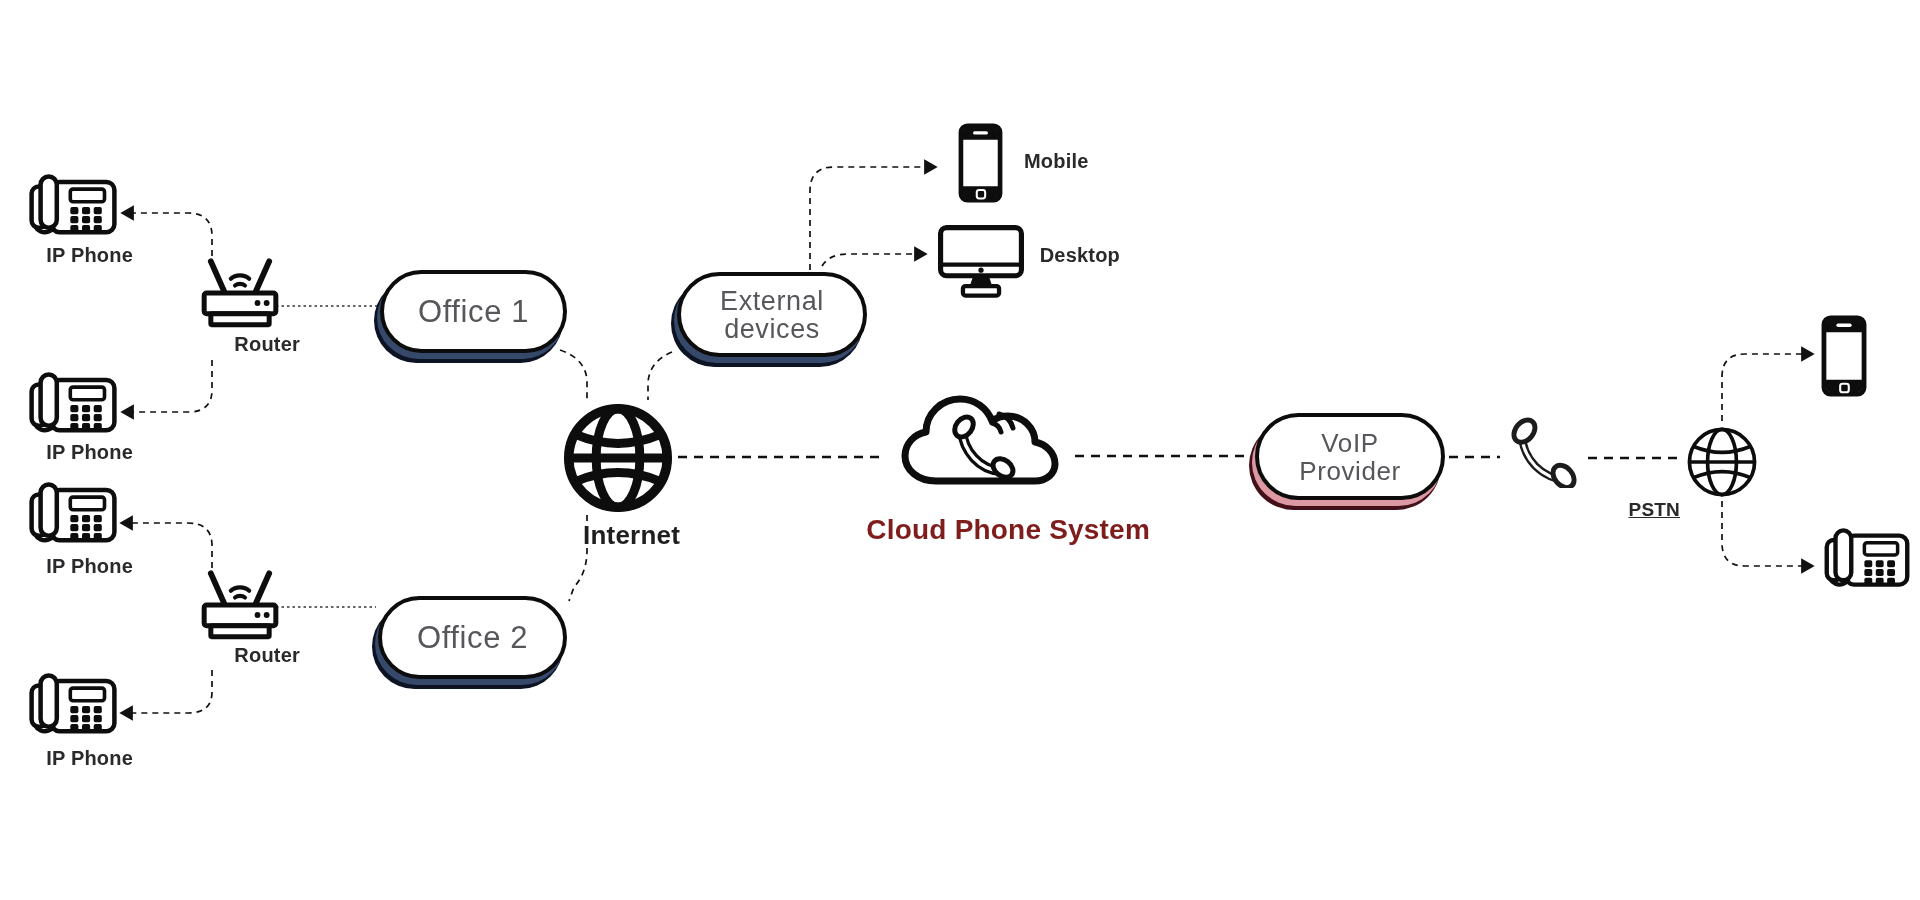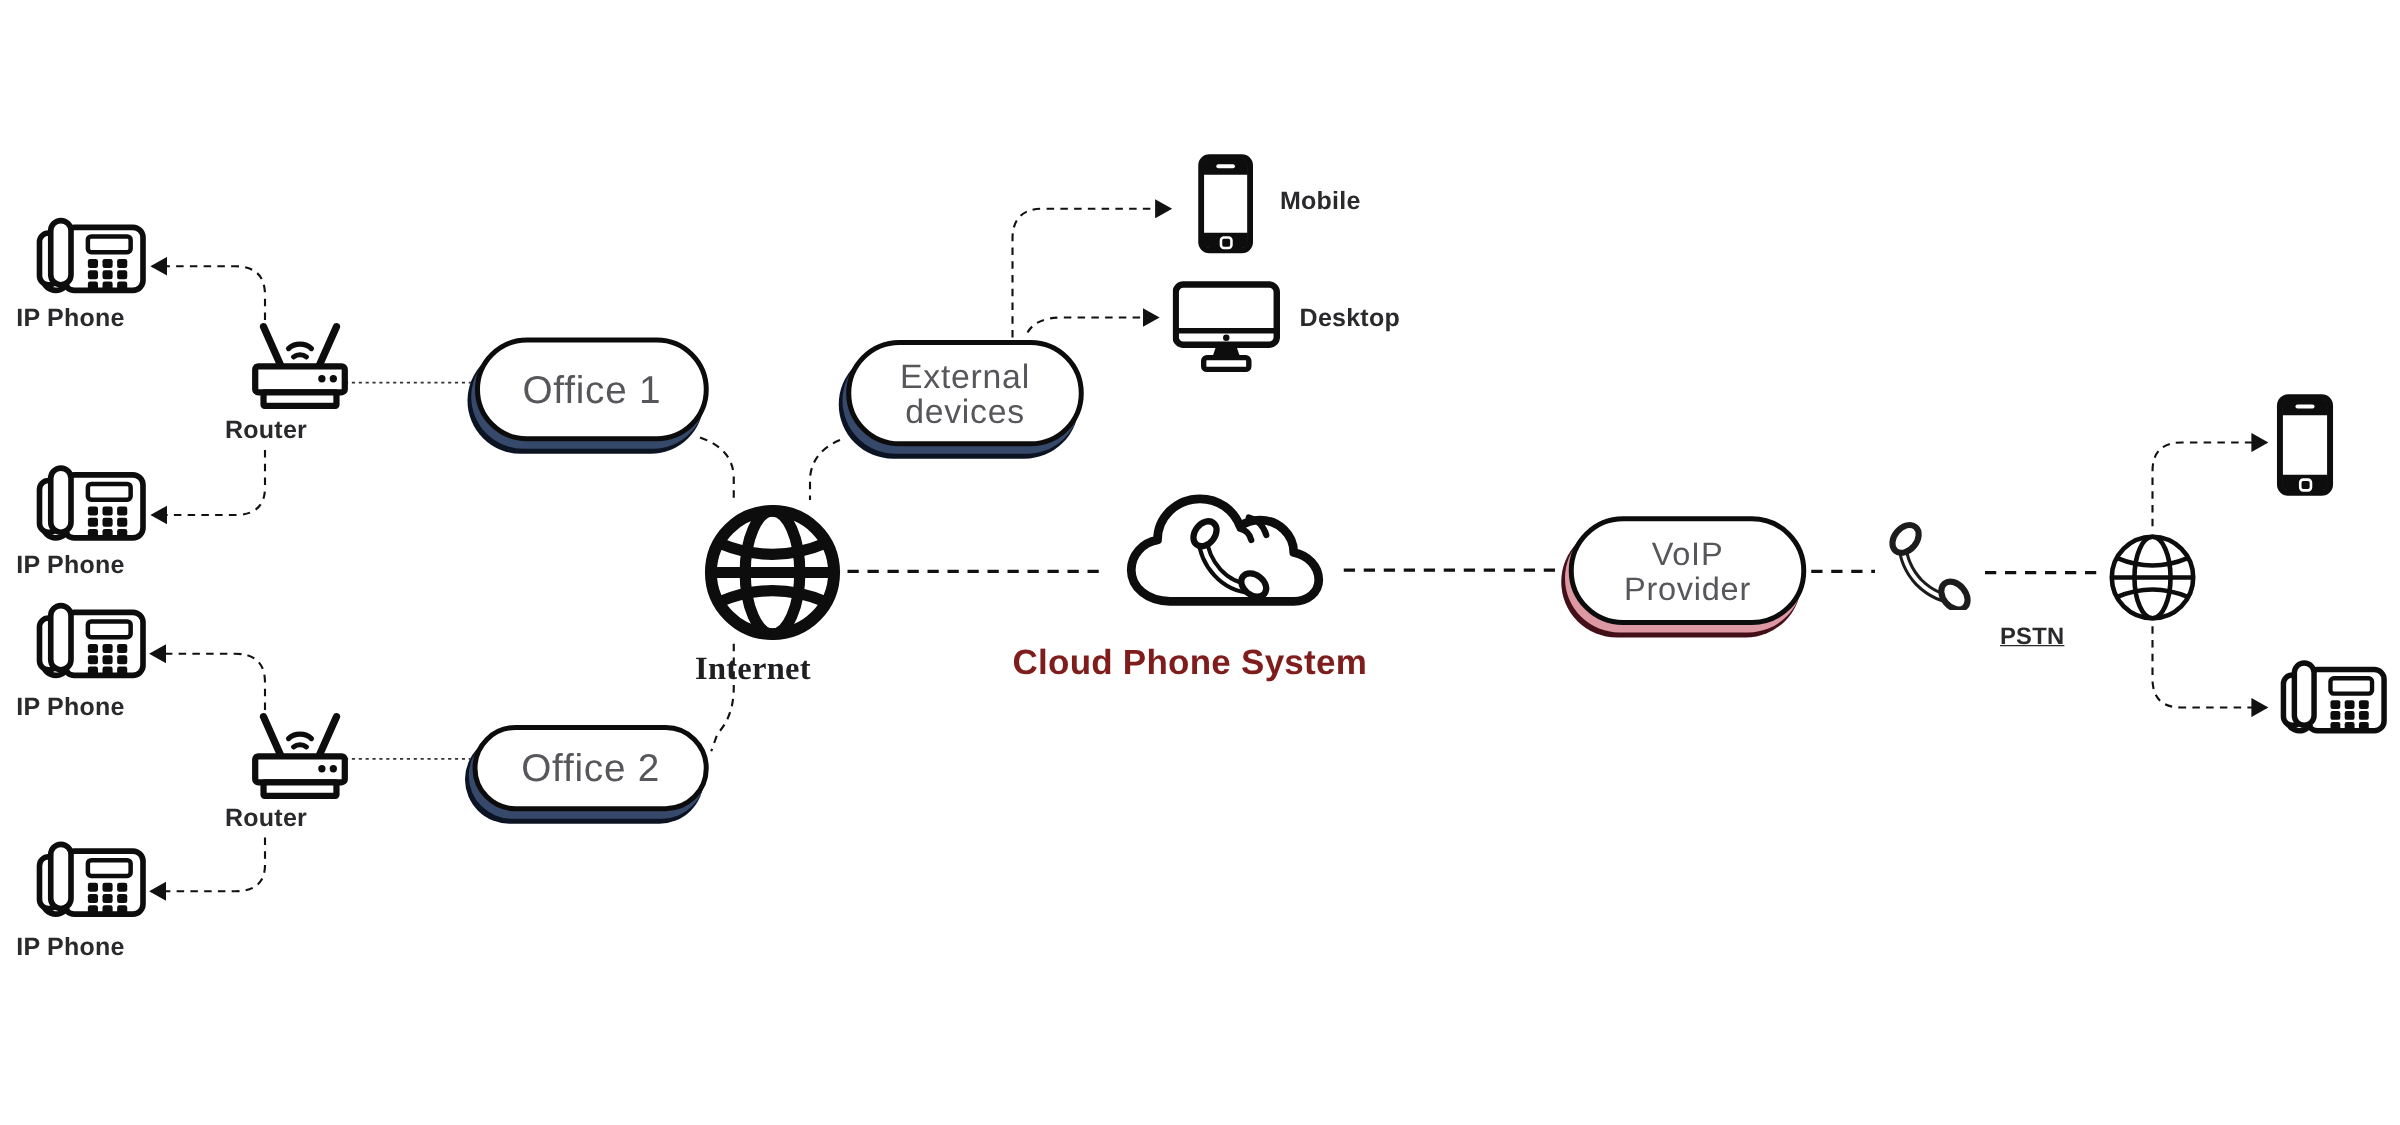--- a/index.html
+++ b/index.html
@@ -5,25 +5,25 @@
 <style>
   :root{
     --line:#111111; --icon:#0d0d0d; --label-text:#2a2a2c; --pill-text:#57575b;
     --pill-border:#0c0c0c; --office-shadow:#36496a; --office-shadow-outline:#0c1322;
     --voip-shadow:#dd99a3; --voip-shadow-outline:#431019; --background:#ffffff;
   }
   html,body{margin:0;padding:0;background:var(--background);}
   .stage{position:relative;width:1920px;height:900px;background:var(--background);overflow:hidden;
          font-family:"Liberation Sans", sans-serif;}
   svg.wires{position:absolute;left:0;top:0;}
-  .lbl{position:absolute;font-weight:700;color:var(--label-text);text-align:left;
+  .lbl{position:absolute;font-weight:700;color:var(--label-text);text-align:right;
        letter-spacing:.2px;white-space:nowrap;}
   .lbl.sm{font-size:20px;}
   .lbl.md{font-size:19px;text-decoration:underline;}
-  .lbl.lg{font-size:26px;color:#1f1f21;font-family:Liberation Serif, serif;}
+  .lbl.lg{font-size:26px;color:#1f1f21;}
   .lbl.xl{font-size:28px;color:#7f1d1d;}
   .pill{position:absolute;background:#fff;border:4px solid var(--pill-border);border-radius:50px;
         display:flex;flex-direction:column;align-items:center;justify-content:center;
         color:var(--pill-text);letter-spacing:.6px;box-sizing:border-box;}
   .pill.navy{box-shadow:-3px 6px 0 0 var(--office-shadow), -5px 9px 0 1px var(--office-shadow-outline);}
   .pill.pink{box-shadow:-3px 6px 0 0 var(--voip-shadow), -5px 9px 0 1px var(--voip-shadow-outline);}
   .pill .t1{font-size:31px;line-height:30px;}
   .pill .t2{font-size:27px;line-height:28px;}
   .pill .t3{font-size:26px;line-height:28px;}
   .icon{position:absolute;}
@@ -176,21 +176,21 @@
   <div class="lbl sm" style="left:180px;top:333px;width:120px">Router</div>
 
   <svg class="icon" style="left:198px;top:570px" width="84" height="70">
       <use href="#sym-router"></use>
     </svg>
   <div class="lbl sm" style="left:180px;top:644px;width:120px">Router</div>
 
   <div class="pill navy" style="left:380px;top:270px;width:187px;height:83px">
     <span class="t1">Office 1</span>
   </div>
-  <div class="pill navy" style="left:378px;top:580px;width:189px;height:69px">
+  <div class="pill navy" style="left:378px;top:596px;width:189px;height:83px">
     <span class="t1">Office 2</span>
   </div>
 
   <svg class="icon" style="left:562px;top:402px" width="112" height="112">
       <use href="#sym-globe-bold"></use>
     </svg>
   <div class="lbl lg" style="left:556px;top:520px;width:124px">Internet</div>
 
   <div class="pill navy" style="left:677px;top:272px;width:190px;height:85px">
     <span class="t2">External</span>

